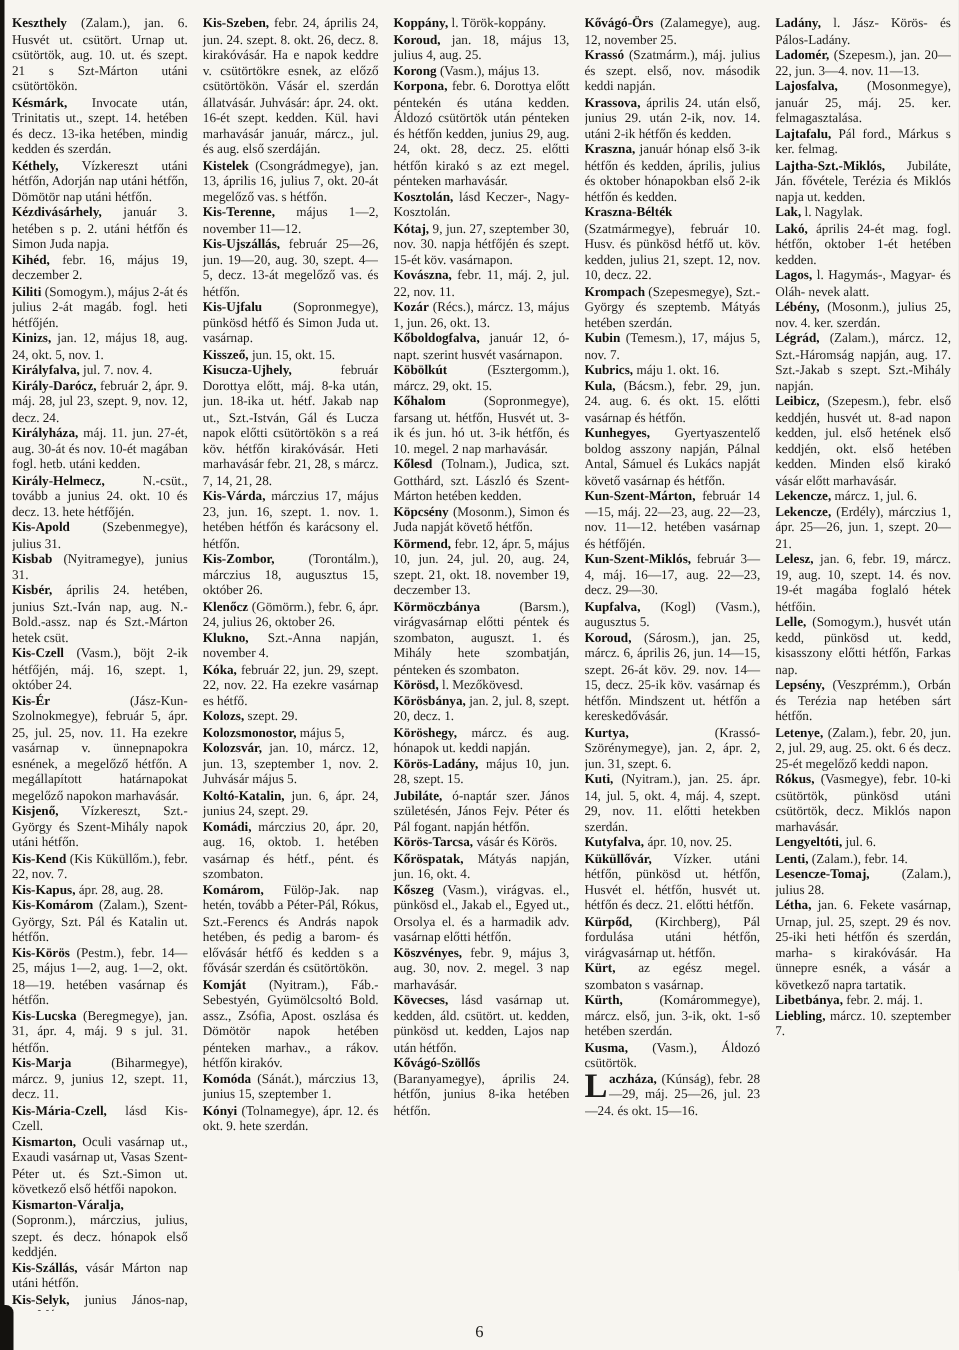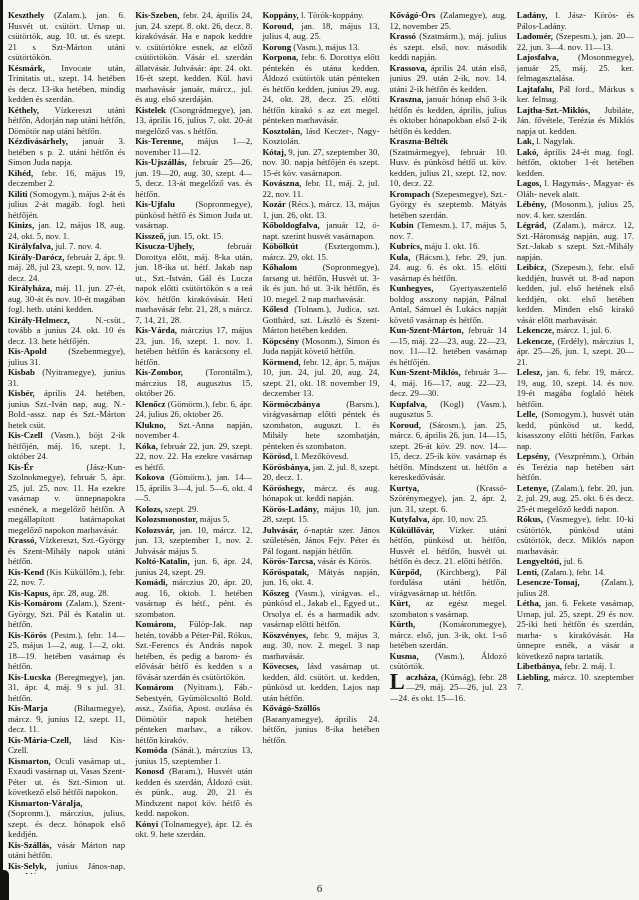--- a/index.html
+++ b/index.html
@@ -73,21 +73,21 @@
         <p class="entry"><span class="head">Kinizs,</span> jan. 12, május 18, aug. 24, okt. 5, nov. 1.</p>
         <p class="entry"><span class="head">Királyfalva,</span> jul. 7. nov. 4.</p>
         <p class="entry"><span class="head">Király-Darócz,</span> február 2, ápr. 9. máj. 28, jul 23, szept. 9, nov. 12, decz. 24.</p>
         <p class="entry"><span class="head">Királyháza,</span> máj. 11. jun. 27-ét, aug. 30-át és nov. 10-ét magában fogl. hetb. utáni kedden.</p>
         <p class="entry"><span class="head">Király-Helmecz,</span> N.-csüt., tovább a junius 24. okt. 10 és decz. 13. hete hétfőjén.</p>
         <p class="entry"><span class="head">Kis-Apold</span> (Szebenmegye), julius 31.</p>
         <p class="entry"><span class="head">Kisbab</span> (Nyitramegye), junius 31.</p>
         <p class="entry"><span class="head">Kisbér,</span> április 24. hetében, junius Szt.-Iván nap, aug. N.-Bold.-assz. nap és Szt.-Márton hetek csüt.</p>
         <p class="entry"><span class="head">Kis-Czell</span> (Vasm.), böjt 2-ik hétfőjén, máj. 16, szept. 1, október 24.</p>
         <p class="entry"><span class="head">Kis-Ér</span> (Jász-Kun-Szolnokmegye), február 5, ápr. 25, jul. 25, nov. 11. Ha ezekre vasárnap v. ünnepnapokra esnének, a megelőző hétfőn. A megállapított határnapokat megelőző napokon marhavásár.</p>
-        <p class="entry"><span class="head">Krassó,</span> Vízkereszt, Szt.-György és Szent-Mihály napok utáni hétfőn.</p>
+        <p class="entry"><span class="head">Kisjenő,</span> Vízkereszt, Szt.-György és Szent-Mihály napok utáni hétfőn.</p>
         <p class="entry"><span class="head">Kis-Kend</span> (Kis Küküllőm.), febr. 22, nov. 7.</p>
         <p class="entry"><span class="head">Kis-Kapus,</span> ápr. 28, aug. 28.</p>
         <p class="entry"><span class="head">Kis-Komárom</span> (Zalam.), Szent-György, Szt. Pál és Katalin ut. hétfőn.</p>
         <p class="entry"><span class="head">Kis-Körös</span> (Pestm.), febr. 14—25, május 1—2, aug. 1—2, okt. 18—19. hetében vasárnap és hétfőn.</p>
         <p class="entry"><span class="head">Kis-Lucska</span> (Beregmegye), jan. 31, ápr. 4, máj. 9 s jul. 31. hétfőn.</p>
         <p class="entry"><span class="head">Kis-Marja</span> (Biharmegye), márcz. 9, junius 12, szept. 11, decz. 11.</p>
         <p class="entry"><span class="head">Kis-Mária-Czell,</span> lásd Kis-Czell.</p>
         <p class="entry"><span class="head">Kismarton,</span> Oculi vasárnap ut., Exaudi vasárnap ut, Vasas Szent-Péter ut. és Szt.-Simon ut. következő első hétfői napokon.</p>
         <p class="entry"><span class="head">Kismarton-Váralja,</span> (Sopronm.), márczius, julius, szept. és decz. hónapok első keddjén.</p>
         <p class="entry"><span class="head">Kis-Szállás,</span> vásár Márton nap utáni hétfőn.</p>
@@ -99,30 +99,28 @@
         <p class="entry"><span class="head">Kis-Terenne,</span> május 1—2, november 11—12.</p>
         <p class="entry"><span class="head">Kis-Ujszállás,</span> február 25—26, jun. 19—20, aug. 30, szept. 4—5, decz. 13-át megelőző vas. és hétfőn.</p>
         <p class="entry"><span class="head">Kis-Ujfalu</span> (Sopronmegye), pünkösd hétfő és Simon Juda ut. vasárnap.</p>
         <p class="entry"><span class="head">Kisszeő,</span> jun. 15, okt. 15.</p>
         <p class="entry"><span class="head">Kisucza-Ujhely,</span> február Dorottya előtt, máj. 8-ka után, jun. 18-ika ut. hétf. Jakab nap ut., Szt.-István, Gál és Lucza napok előtti csütörtökön s a reá köv. hétfőn kirakóvásár. Heti marhavásár febr. 21, 28, s márcz. 7, 14, 21, 28.</p>
         <p class="entry"><span class="head">Kis-Várda,</span> márczius 17, május 23, jun. 16, szept. 1. nov. 1. hetében hétfőn és karácsony el. hétfőn.</p>
         <p class="entry"><span class="head">Kis-Zombor,</span> (Torontálm.), márczius 18, augusztus 15, október 26.</p>
         <p class="entry"><span class="head">Klenőcz</span> (Gömörm.), febr. 6, ápr. 24, julius 26, oktober 26.</p>
         <p class="entry"><span class="head">Klukno,</span> Szt.-Anna napján, november 4.</p>
         <p class="entry"><span class="head">Kóka,</span> február 22, jun. 29, szept. 22, nov. 22. Ha ezekre vasárnap es hétfő.</p>
-        <p class="entry"><span class="head">Kokova</span> (Gömörm.), jan. 14—15, április 3—4, jul. 5—6, okt. 4—5.</p>
         <p class="entry"><span class="head">Kolozs,</span> szept. 29.</p>
         <p class="entry"><span class="head">Kolozsmonostor,</span> május 5,</p>
         <p class="entry"><span class="head">Kolozsvár,</span> jan. 10, márcz. 12, jun. 13, szeptember 1, nov. 2. Juhvásár május 5.</p>
         <p class="entry"><span class="head">Koltó-Katalin,</span> jun. 6, ápr. 24, junius 24, szept. 29.</p>
         <p class="entry"><span class="head">Komádi,</span> márczius 20, ápr. 20, aug. 16, oktob. 1. hetében vasárnap és hétf., pént. és szombaton.</p>
         <p class="entry"><span class="head">Komárom,</span> Fülöp-Jak. nap hetén, tovább a Péter-Pál, Rókus, Szt.-Ferencs és András napok hetében, és pedig a barom- és elővásár hétfő és kedden s a fővásár szerdán és csütörtökön.</p>
-        <p class="entry"><span class="head">Komárom</span> (Nyitram.), Fáb.-Sebestyén, Gyümölcsoltó Bold. assz., Zsófia, Apost. oszlása és Dömötör napok hetében pénteken marhav., a rákov. hétfőn kirakóv.</p>
+        <p class="entry"><span class="head">Komját</span> (Nyitram.), Fáb.-Sebestyén, Gyümölcsoltó Bold. assz., Zsófia, Apost. oszlása és Dömötör napok hetében pénteken marhav., a rákov. hétfőn kirakóv.</p>
         <p class="entry"><span class="head">Komóda</span> (Sánát.), márczius 13, junius 15, szeptember 1.</p>
-        <p class="entry"><span class="head">Konosd</span> (Baram.), Husvét után kedden és szerdán, Áldozó csüt. és pünk., aug. 20, 21 és Mindszent napot köv. hétfő és kedd. napokon.</p>
         <p class="entry"><span class="head">Kónyi</span> (Tolnamegye), ápr. 12. és okt. 9. hete szerdán.</p>
       </div>
     <div class="col">
         <p class="entry"><span class="head">Koppány,</span> l. Török-koppány.</p>
         <p class="entry"><span class="head">Koroud,</span> jan. 18, május 13, julius 4, aug. 25.</p>
         <p class="entry"><span class="head">Korong</span> (Vasm.), május 13.</p>
         <p class="entry"><span class="head">Korpona,</span> febr. 6. Dorottya előtt péntekén és utána kedden. Áldozó csütörtök után pénteken és hétfőn kedden, junius 29, aug. 24, okt. 28, decz. 25. előtti hétfőn kirakó s az ezt megel. pénteken marhavásár.</p>
         <p class="entry"><span class="head">Kosztolán,</span> lásd Keczer-, Nagy-Kosztolán.</p>
         <p class="entry"><span class="head">Kótaj,</span> 9, jun. 27, szeptember 30, nov. 30. napja hétfőjén és szept. 15-ét köv. vasárnapon.</p>
         <p class="entry"><span class="head">Kovászna,</span> febr. 11, máj. 2, jul. 22, nov. 11.</p>
@@ -131,21 +129,21 @@
         <p class="entry"><span class="head">Köbölkút</span> (Esztergomm.), márcz. 29, okt. 15.</p>
         <p class="entry"><span class="head">Kőhalom</span> (Sopronmegye), farsang ut. hétfőn, Husvét ut. 3-ik és jun. hó ut. 3-ik hétfőn, és 10. megel. 2 nap marhavásár.</p>
         <p class="entry"><span class="head">Kőlesd</span> (Tolnam.), Judica, szt. Gotthárd, szt. László és Szent-Márton hetében kedden.</p>
         <p class="entry"><span class="head">Köpcsény</span> (Mosonm.), Simon és Juda napját követő hétfőn.</p>
         <p class="entry"><span class="head">Körmend,</span> febr. 12, ápr. 5, május 10, jun. 24, jul. 20, aug. 24, szept. 21, okt. 18. november 19, deczember 13.</p>
         <p class="entry"><span class="head">Körmöczbánya</span> (Barsm.), virágvasárnap előtti péntek és szombaton, auguszt. 1. és Mihály hete szombatján, pénteken és szombaton.</p>
         <p class="entry"><span class="head">Körösd,</span> l. Mezőkövesd.</p>
         <p class="entry"><span class="head">Körösbánya,</span> jan. 2, jul. 8, szept. 20, decz. 1.</p>
         <p class="entry"><span class="head">Köröshegy,</span> márcz. és aug. hónapok ut. keddi napján.</p>
         <p class="entry"><span class="head">Körös-Ladány,</span> május 10, jun. 28, szept. 15.</p>
-        <p class="entry"><span class="head">Juhvásár,</span> ó-naptár szer. János születésén, János Fejv. Péter és Pál fogant. napján hétfőn.</p>
+        <p class="entry"><span class="head">Jubiláte,</span> ó-naptár szer. János születésén, János Fejv. Péter és Pál fogant. napján hétfőn.</p>
         <p class="entry"><span class="head">Körös-Tarcsa,</span> vásár és Körös.</p>
         <p class="entry"><span class="head">Kőröspatak,</span> Mátyás napján, jun. 16, okt. 4.</p>
         <p class="entry"><span class="head">Kőszeg</span> (Vasm.), virágvas. el., pünkösd el., Jakab el., Egyed ut., Orsolya el. és a harmadik adv. vasárnap előtti hétfőn.</p>
         <p class="entry"><span class="head">Köszvényes,</span> febr. 9, május 3, aug. 30, nov. 2. megel. 3 nap marhavásár.</p>
         <p class="entry"><span class="head">Kövecses,</span> lásd vasárnap ut. kedden, áld. csütört. ut. kedden, pünkösd ut. kedden, Lajos nap után hétfőn.</p>
         <p class="entry"><span class="head">Kővágó-Szöllős</span> (Baranyamegye), április 24. hétfőn, junius 8-ika hetében hétfőn.</p>
       </div>
     <div class="col">
         <p class="entry"><span class="head">Kővágó-Örs</span> (Zalamegye), aug. 12, november 25.</p>
         <p class="entry"><span class="head">Krassó</span> (Szatmárm.), máj. julius és szept. első, nov. második keddi napján.</p>
@@ -155,20 +153,21 @@
         <p class="entry"><span class="head">Krompach</span> (Szepesmegye), Szt.-György és szeptemb. Mátyás hetében szerdán.</p>
         <p class="entry"><span class="head">Kubin</span> (Temesm.), 17, május 5, nov. 7.</p>
         <p class="entry"><span class="head">Kubrics,</span> máju 1. okt. 16.</p>
         <p class="entry"><span class="head">Kula,</span> (Bácsm.), febr. 29, jun. 24. aug. 6. és okt. 15. előtti vasárnap és hétfőn.</p>
         <p class="entry"><span class="head">Kunhegyes,</span> Gyertyaszentelő boldog asszony napján, Pálnal Antal, Sámuel és Lukács napját követő vasárnap és hétfőn.</p>
         <p class="entry"><span class="head">Kun-Szent-Márton,</span> február 14—15, máj. 22—23, aug. 22—23, nov. 11—12. hetében vasárnap és hétfőjén.</p>
         <p class="entry"><span class="head">Kun-Szent-Miklós,</span> február 3—4, máj. 16—17, aug. 22—23, decz. 29—30.</p>
         <p class="entry"><span class="head">Kupfalva,</span> (Kogl) (Vasm.), augusztus 5.</p>
         <p class="entry"><span class="head">Koroud,</span> (Sárosm.), jan. 25, márcz. 6, április 26, jun. 14—15, szept. 26-át köv. 29. nov. 14—15, decz. 25-ik köv. vasárnap és hétfőn. Mindszent ut. hétfőn a kereskedővásár.</p>
         <p class="entry"><span class="head">Kurtya,</span> (Krassó-Szörénymegye), jan. 2, ápr. 2, jun. 31, szept. 6.</p>
+        <p class="entry"><span class="head">Kuti,</span> (Nyitram.), jan. 25. ápr. 14, jul. 5, okt. 4, máj. 4, szept. 29, nov. 11. előtti hetekben szerdán.</p>
         <p class="entry"><span class="head">Kutyfalva,</span> ápr. 10, nov. 25.</p>
         <p class="entry"><span class="head">Küküllővár,</span> Vízker. utáni hétfőn, pünkösd ut. hétfőn, Husvét el. hétfőn, husvét ut. hétfőn és decz. 21. előtti hétfőn.</p>
         <p class="entry"><span class="head">Kürpőd,</span> (Kirchberg), Pál fordulása utáni hétfőn, virágvasárnap ut. hétfőn.</p>
         <p class="entry"><span class="head">Kürt,</span> az egész megel. szombaton s vasárnap.</p>
         <p class="entry"><span class="head">Kürth,</span> (Komárommegye), márcz. első, jun. 3-ik, okt. 1-ső hetében szerdán.</p>
         <p class="entry"><span class="head">Kusma,</span> (Vasm.), Áldozó csütörtök.</p>
         <p class="entry"><span class="dropcap">L</span><span class="head">aczháza,</span> (Kúnság), febr. 28—29, máj. 25—26, jul. 23—24. és okt. 15—16.</p>
       </div>
     <div class="col">
         <p class="entry"><span class="head">Ladány,</span> l. Jász- Körös- és Pálos-Ladány.</p>

